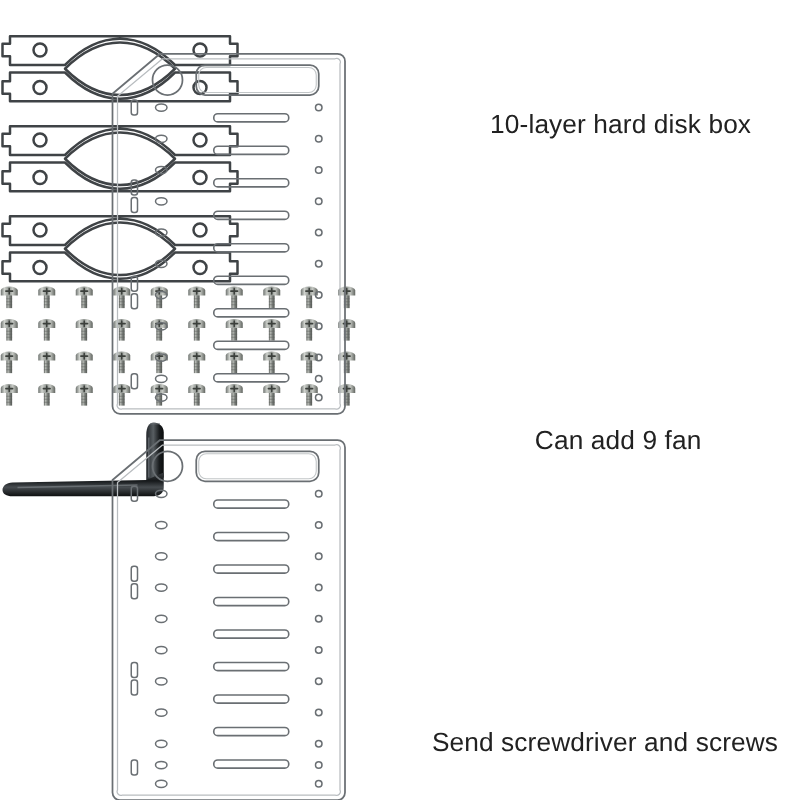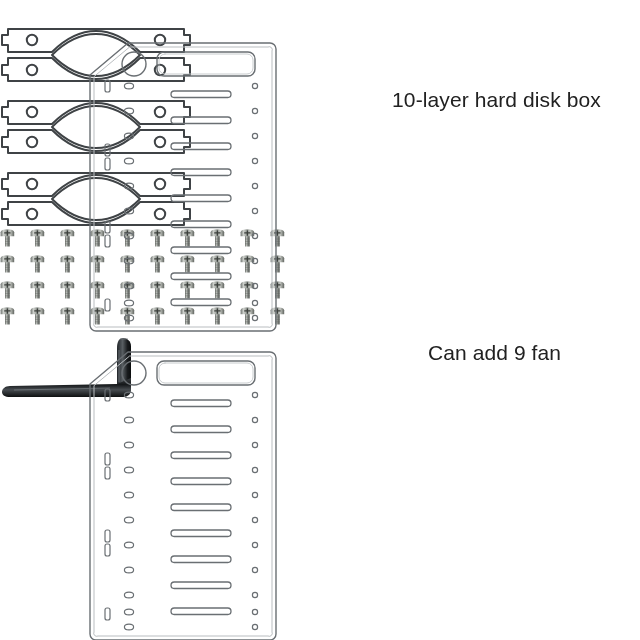--- a/index.html
+++ b/index.html
@@ -371,14 +371,15 @@
       <path d="M14 56 L110 54" stroke="#9aa0a4" stroke-width="1.1" opacity="0.45" fill="none"></path>
 
       <path d="M120 5 L128 5" stroke="#6b7276" stroke-width="1.1" opacity="0.6" fill="none"></path>
     </svg>
   </div>
 
   <div class="label" id="label-hard-disk-box">10-layer hard disk box</div>
 
   <div class="label" id="label-can-add-fan">Can add 9 fan</div>
 
+  <div class="label" id="label-send-screwdriver">Send screwdriver and screws</div>
 
 </div>
 
 </body></html>

